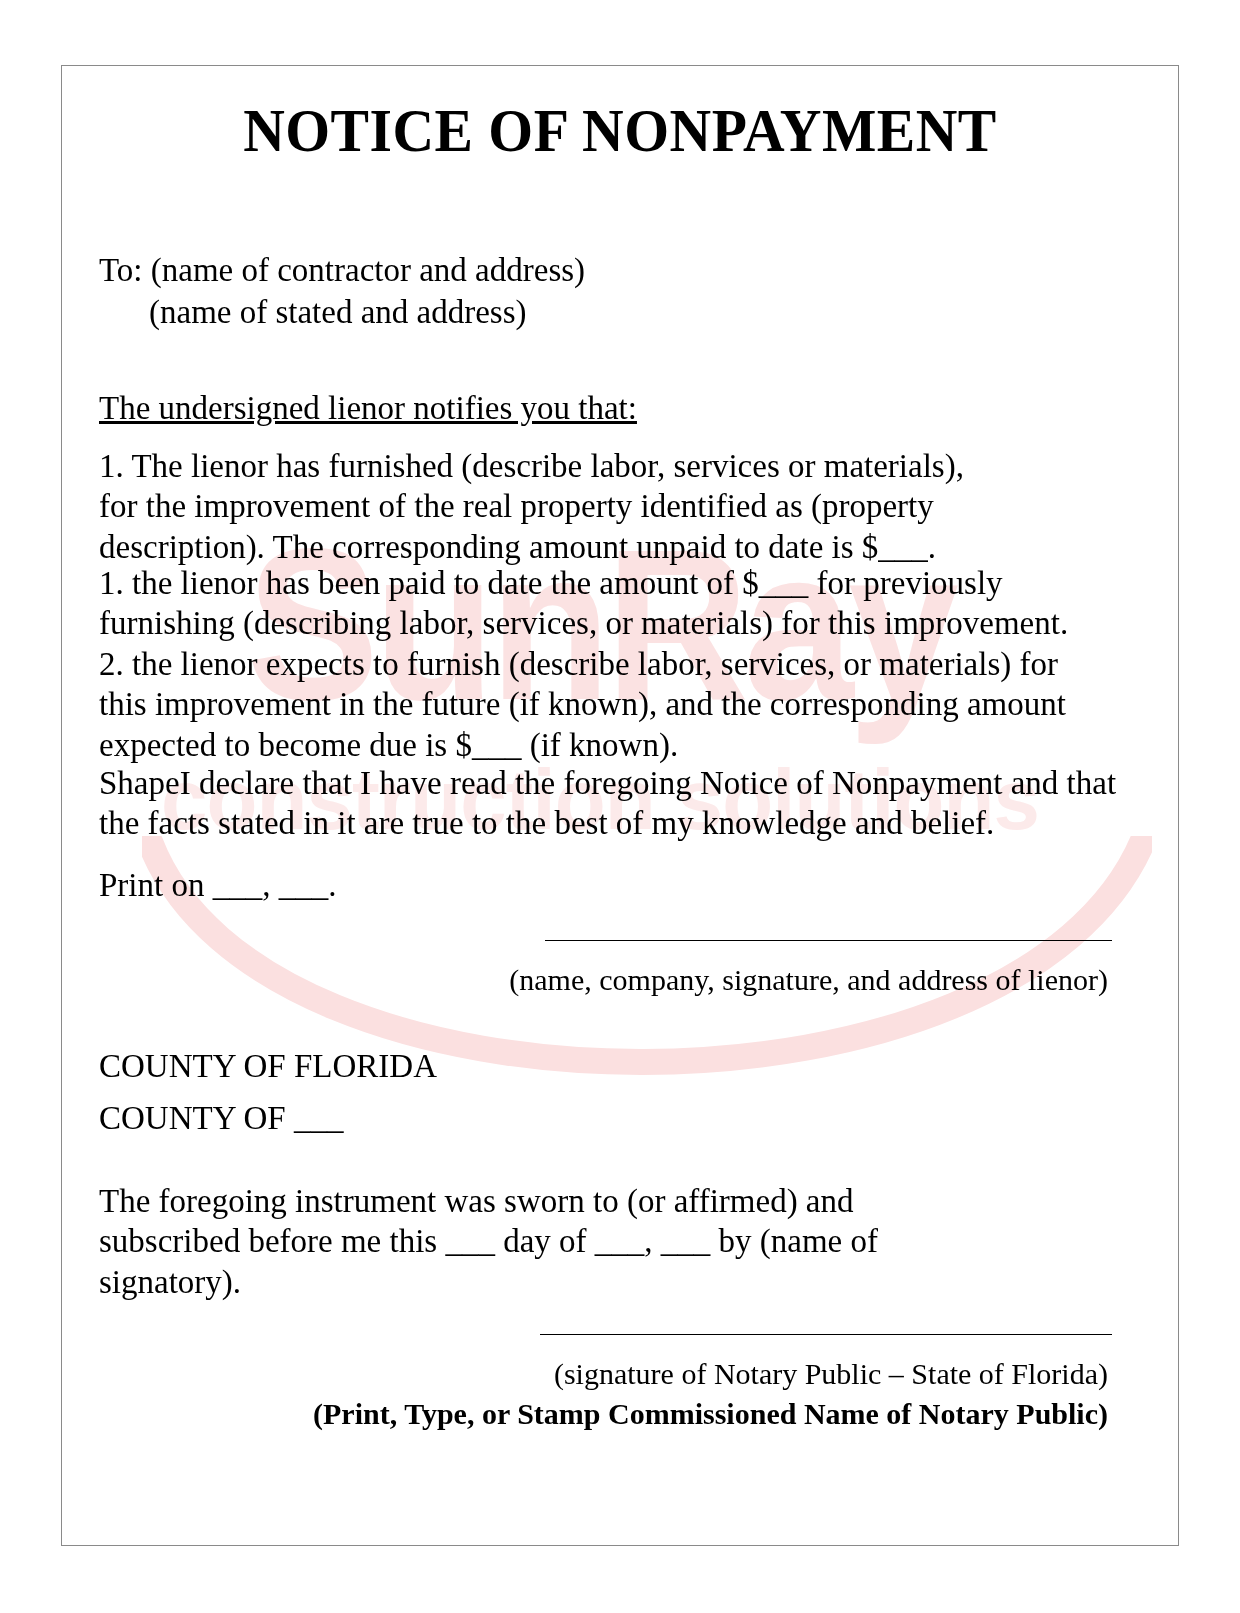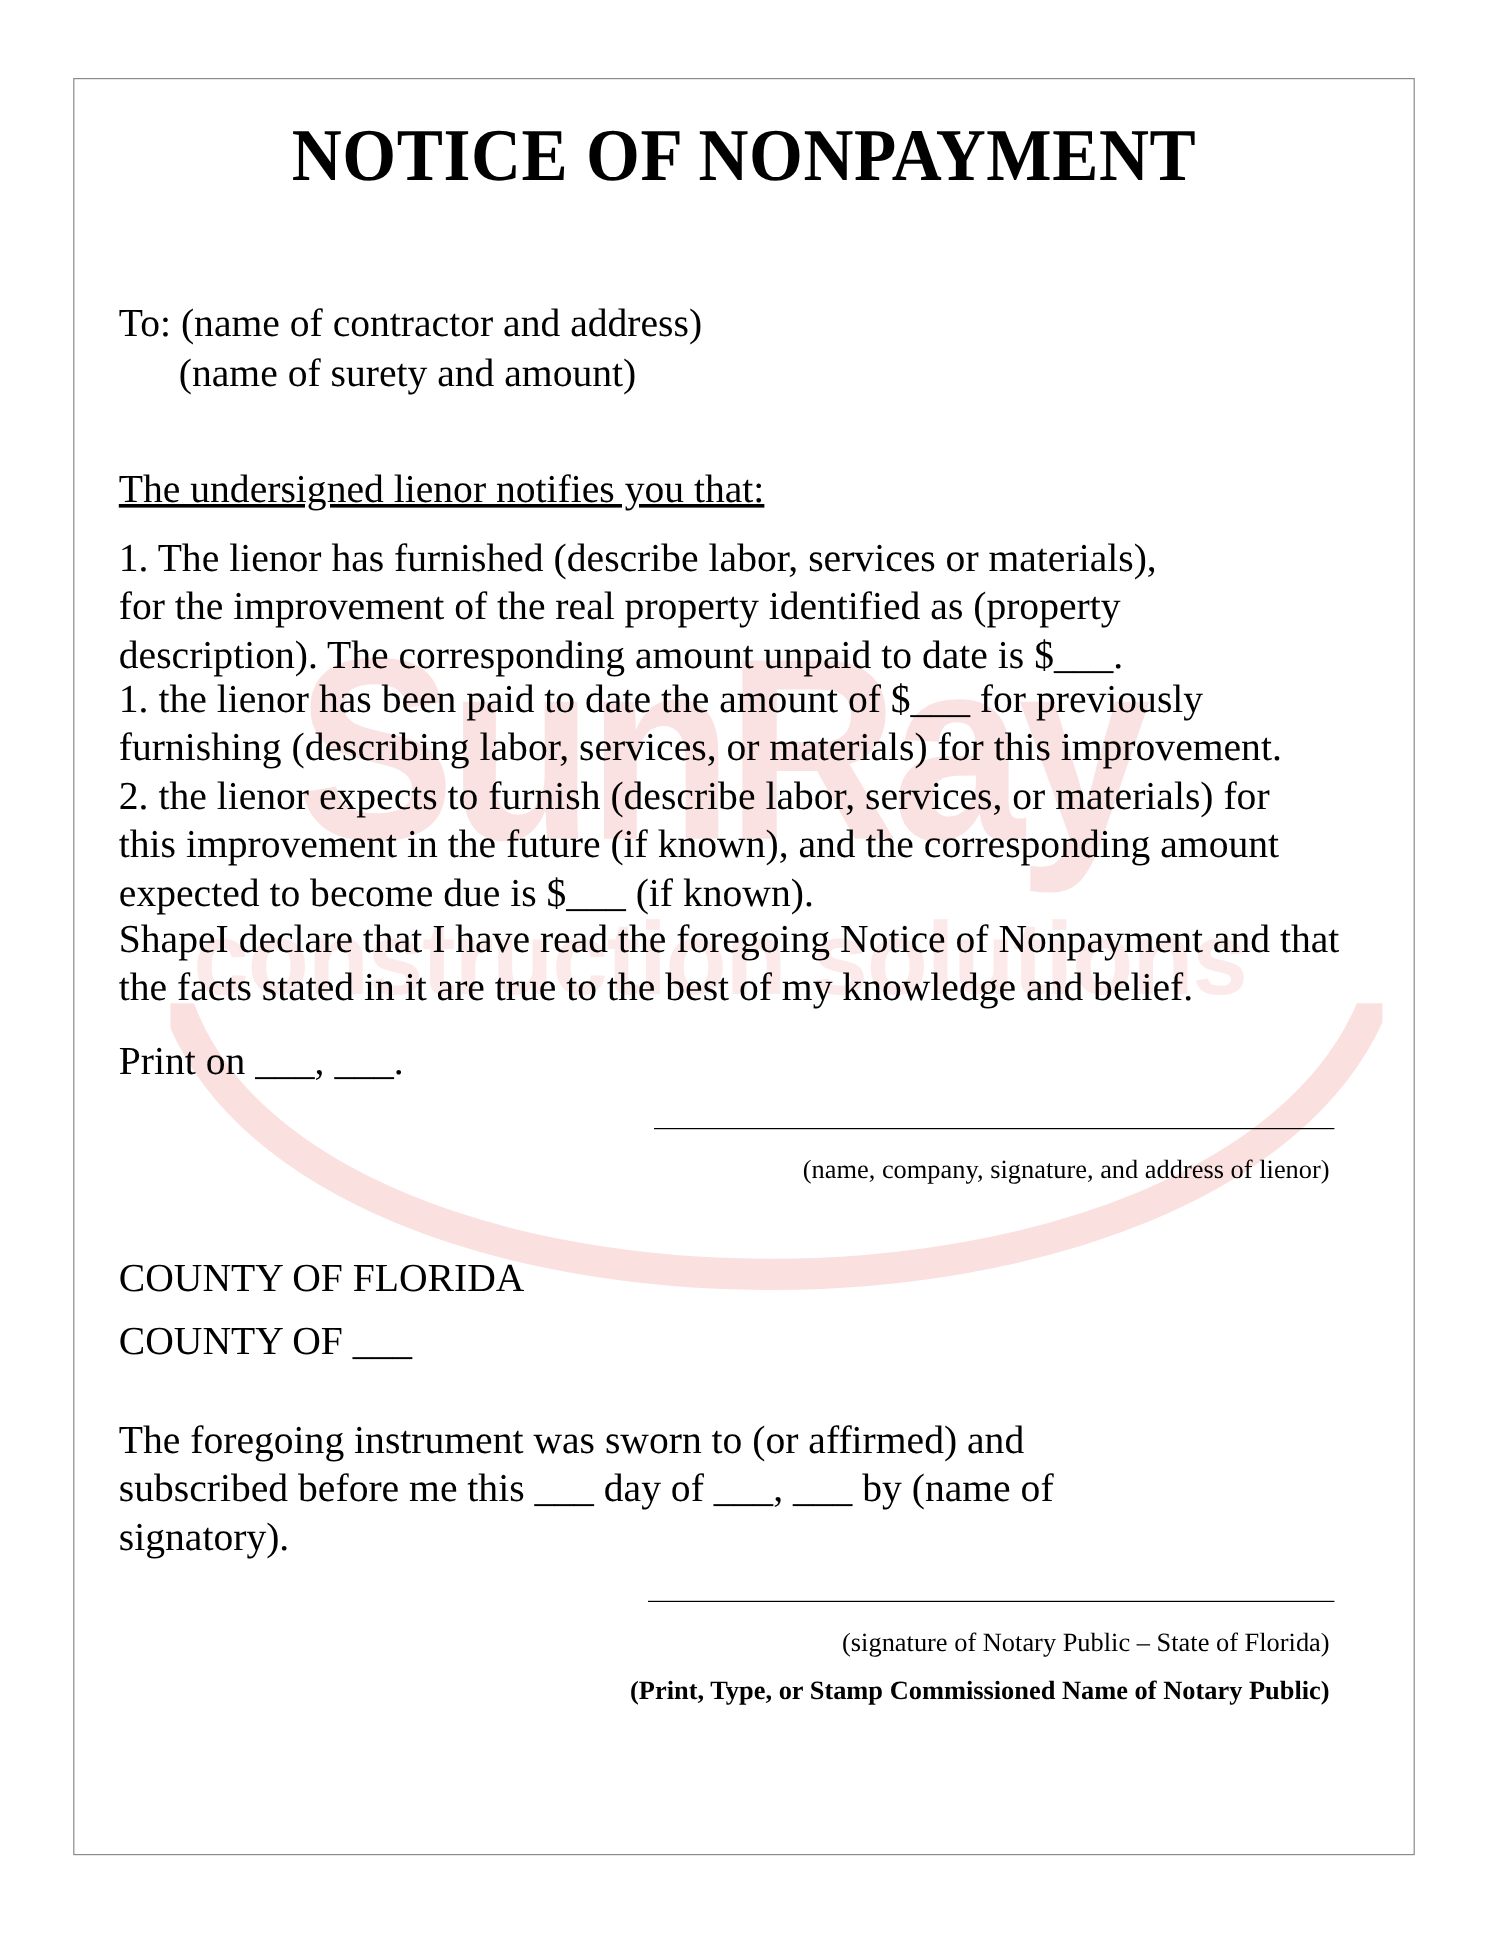--- a/index.html
+++ b/index.html
@@ -124,21 +124,21 @@
   .sig-rule {
     position: absolute;
     border-top: 1.6px solid #000;
     height: 0;
   }
   .sig-rule-lienor { left: 483px; top: 874px;  width: 567px; }
   .sig-rule-notary { left: 478px; top: 1268px; width: 572px; }
 
   .sig-caption {
     position: absolute;
-    font-size: 22px;
+    font-size: 30px;
     line-height: 1.22;
     text-align: right;
     width: 1046px;
     left: 0;
   }
   .cap-lienor { top: 896px; }
   .cap-notary-1 { top: 1290px; }
   .cap-notary-2 { top: 1330px; font-weight: bold; }
 </style>
 </head>
@@ -153,21 +153,21 @@
       <path d="M 8 6 C 120 300 880 300 1002 2" fill="none" stroke="#fbe0e0" stroke-width="26" stroke-linecap="round"></path>
     </svg>
   </div>
 
   <div class="content">
 
     <div class="doc-title">NOTICE OF NONPAYMENT</div>
 
     <div class="blk to-line-1">To: (name of contractor and address)</div>
 
-    <div class="blk to-line-2">(name of surety and amount)</div>
+    <div class="blk to-line-2">(name of stated and address)</div>
 
     <div class="blk p-intro">The undersigned lienor notifies you that:</div>
 
     <div class="blk p-1">1. The lienor has furnished (describe labor, services or materials), for the improvement of the real property identified as (property description). The corresponding amount unpaid to date is $___.</div>
 
     <div class="blk p-2">1. the lienor has been paid to date the amount of $___ for previously furnishing (describing labor, services, or materials) for this improvement.</div>
 
     <div class="blk p-3">2. the lienor expects to furnish (describe labor, services, or materials) for this improvement in the future (if known), and the corresponding amount expected to become due is $___ (if known).</div>
 
     <div class="blk p-decl">ShapeI declare that I have read the foregoing Notice of Nonpayment and that the facts stated in it are true to the best of my knowledge and belief.</div>

